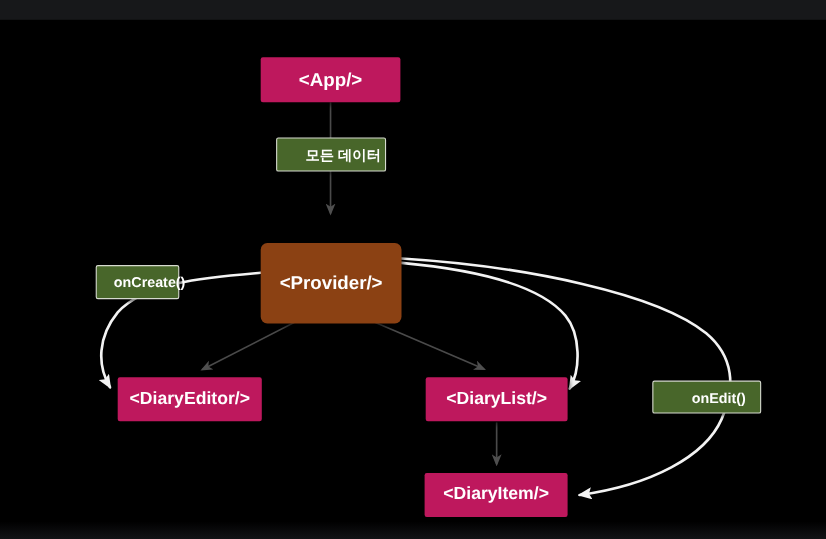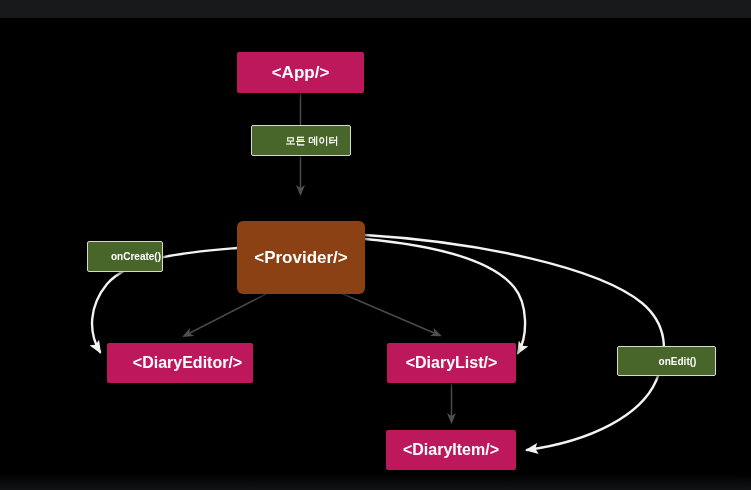--- a/index.html
+++ b/index.html
@@ -29,34 +29,34 @@
   .provider{
     background:#8b4113; border-radius:6px; font-size:17px;
     left:237px; top:221px; width:128px; height:73px;
   }
   .label-box{
     position:absolute;
     display:flex;align-items:center;justify-content:center;
     background:#48662a;
     border:1.5px solid #d6dacf;
     border-radius:2px;
-    color:#fff;font-weight:bold;font-size:10px;
+    color:#fff;font-weight:bold;font-size:13px;
     box-sizing:border-box;
     box-shadow:2px 2px 3px rgba(0,0,0,0.5);
     padding-left:22px;
   }
   .app{ left:237px; top:52px; width:127px; height:41px; font-size:17px; }
-  .diary-editor{ left:107px; top:343px; width:131px; height:40px;padding-left:15px; }
+  .diary-editor{ left:107px; top:343px; width:131px; height:40px; }
   .diary-list{ left:387px; top:343px; width:129px; height:40px; }
   .diary-item{ left:386px; top:430px; width:130px; height:40px;justify-content:center; }
   .all-data{ left:251px; top:125px; width:100px; height:31px; }
   .on-create{ left:87px;  top:241px; width:76px;  height:31px; }
   .diary-list-prop{ left:457px; top:288px; width:100px; height:31px; }
   .on-remove{ left:617px; top:303px; width:99px; height:30px; }
-  .on-edit{ left:617px; top:346px; width:99px; height:30px; }
+  .on-edit{ left:593px; top:346px; width:99px; height:30px; }
 </style>
 </head>
 <body>
 
 <div id="stage">
 
   <div class="top-strip"></div>
 
   <svg class="wires" width="751" height="490" viewBox="0 0 751 490">
     <defs>

